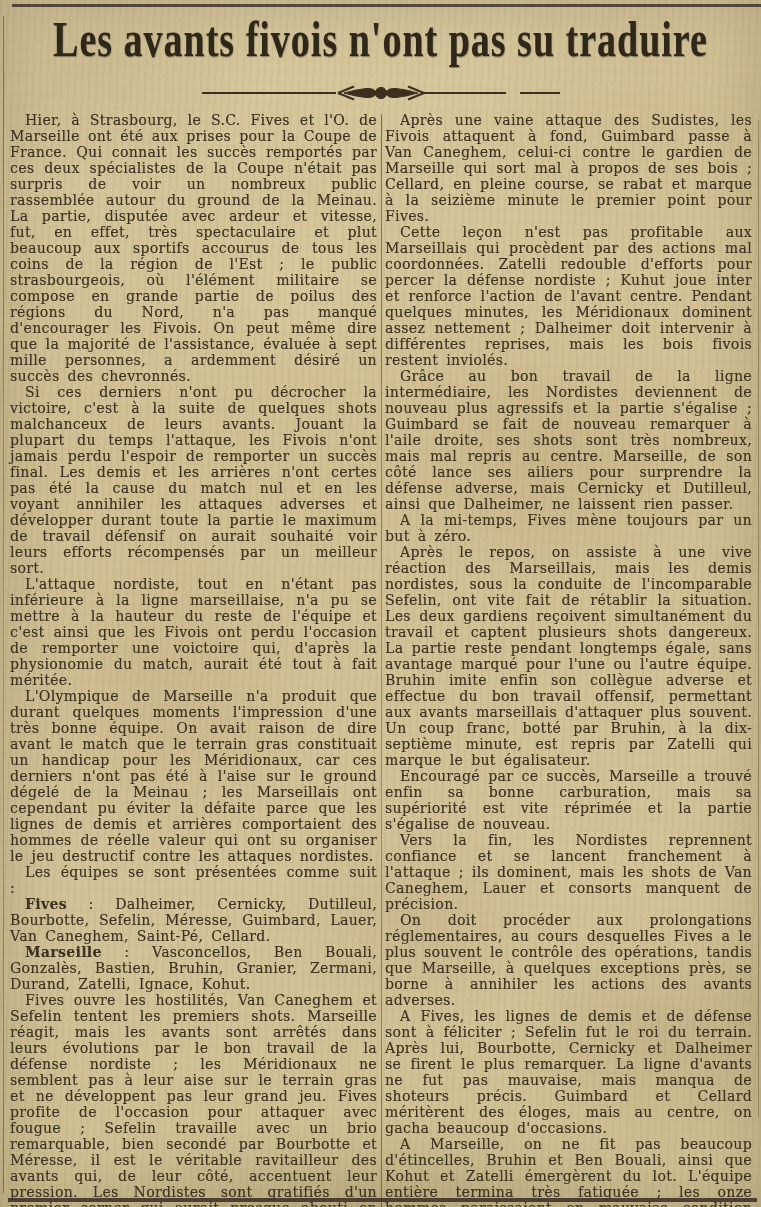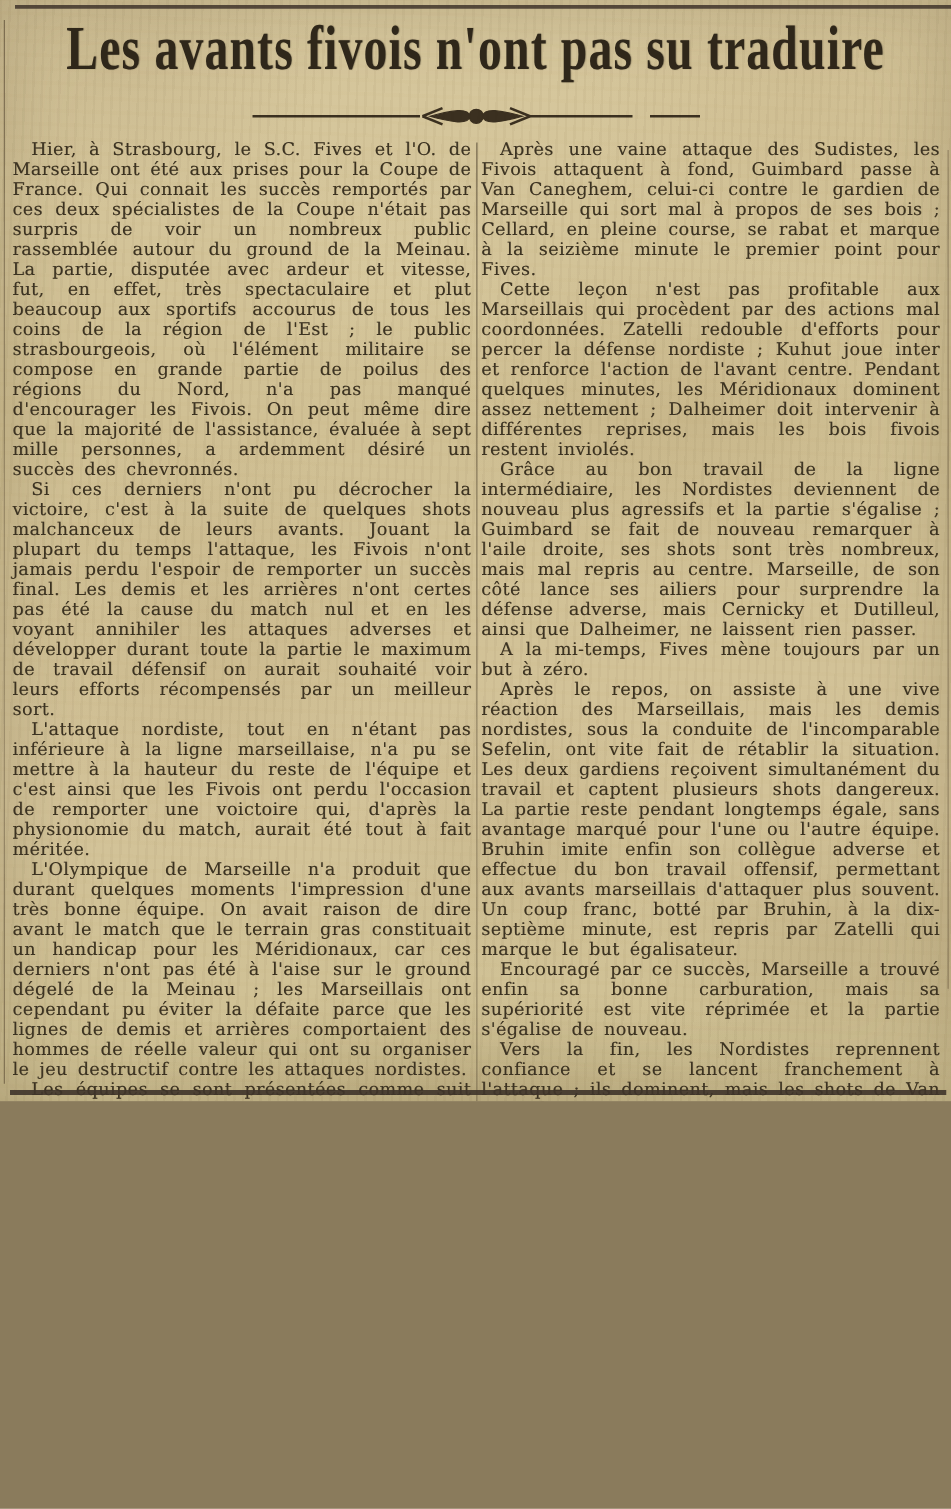--- a/index.html
+++ b/index.html
@@ -1,18 +1,18 @@
 <!DOCTYPE html>
 <html><head>
 <meta charset="utf-8">
 <style>
   html,body{margin:0;padding:0;background:#8a7b5c;}
   .page{
     position:relative;
-    width:761px;height:881px;
+    width:761px;height:1207px;
     margin:0;
     box-sizing:border-box;
     overflow:hidden;
     background-color:var(--paper,#d1c197);
     background-image:
       radial-gradient(ellipse 260px 180px at 12% 6%, rgba(120,95,55,.10), transparent 65%),
       radial-gradient(ellipse 320px 240px at 86% 9%, rgba(175,150,100,.16), transparent 60%),
       radial-gradient(ellipse 300px 230px at 72% 38%, rgba(140,112,66,.12), transparent 60%),
       radial-gradient(ellipse 260px 300px at 22% 58%, rgba(150,122,74,.12), transparent 60%),
       radial-gradient(ellipse 230px 190px at 55% 76%, rgba(130,104,60,.10), transparent 60%),

